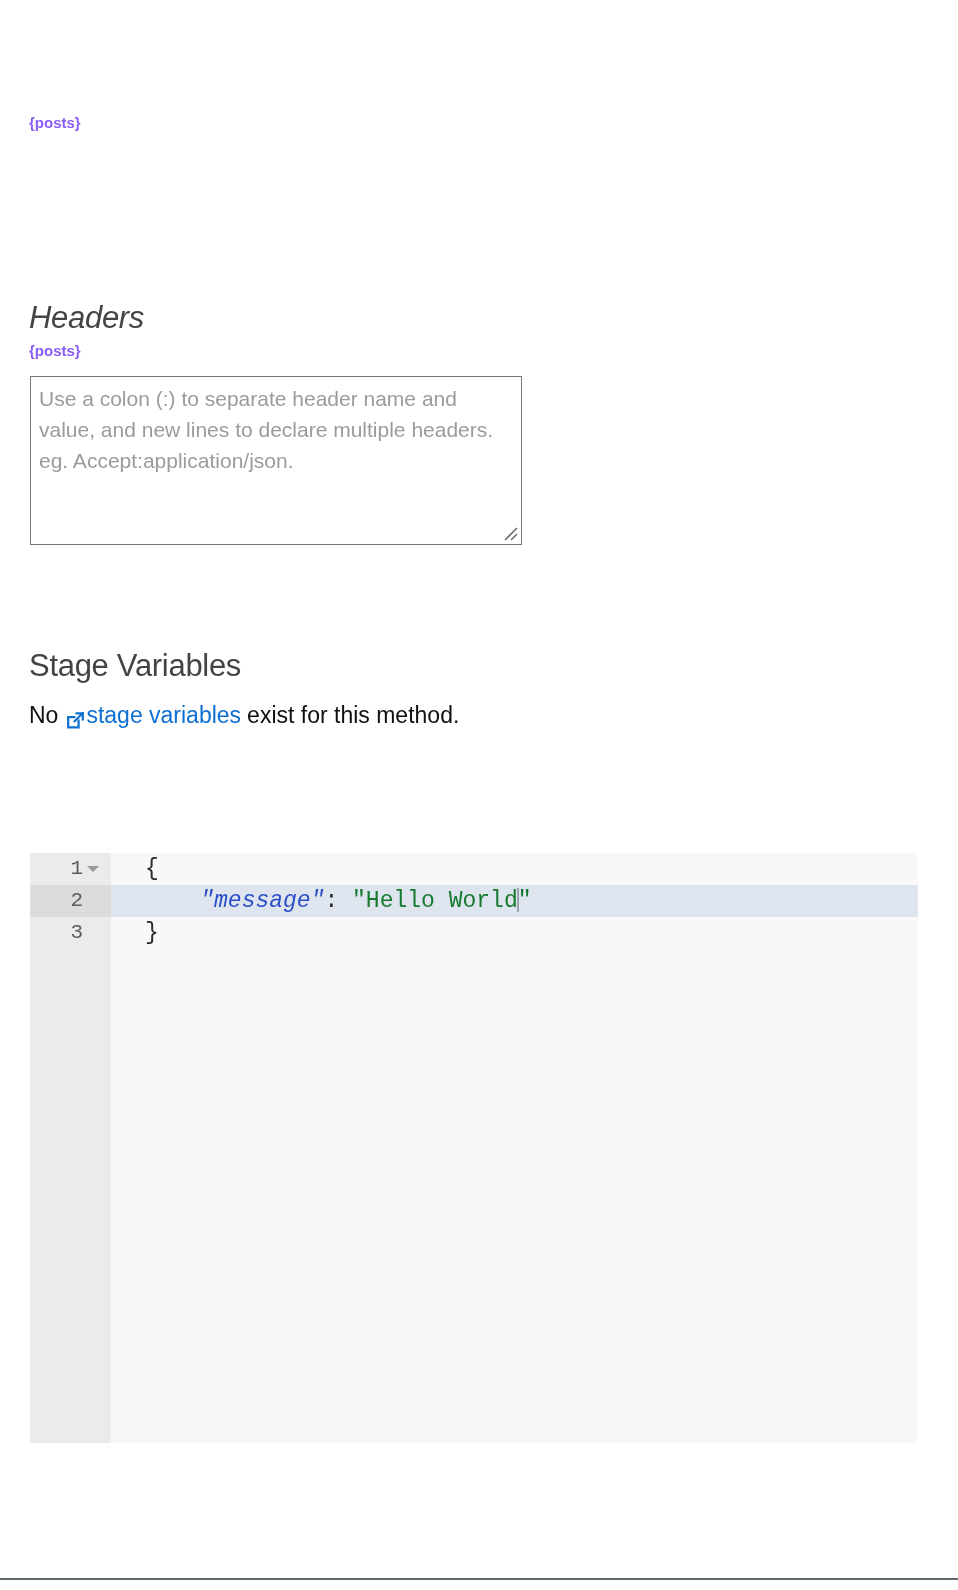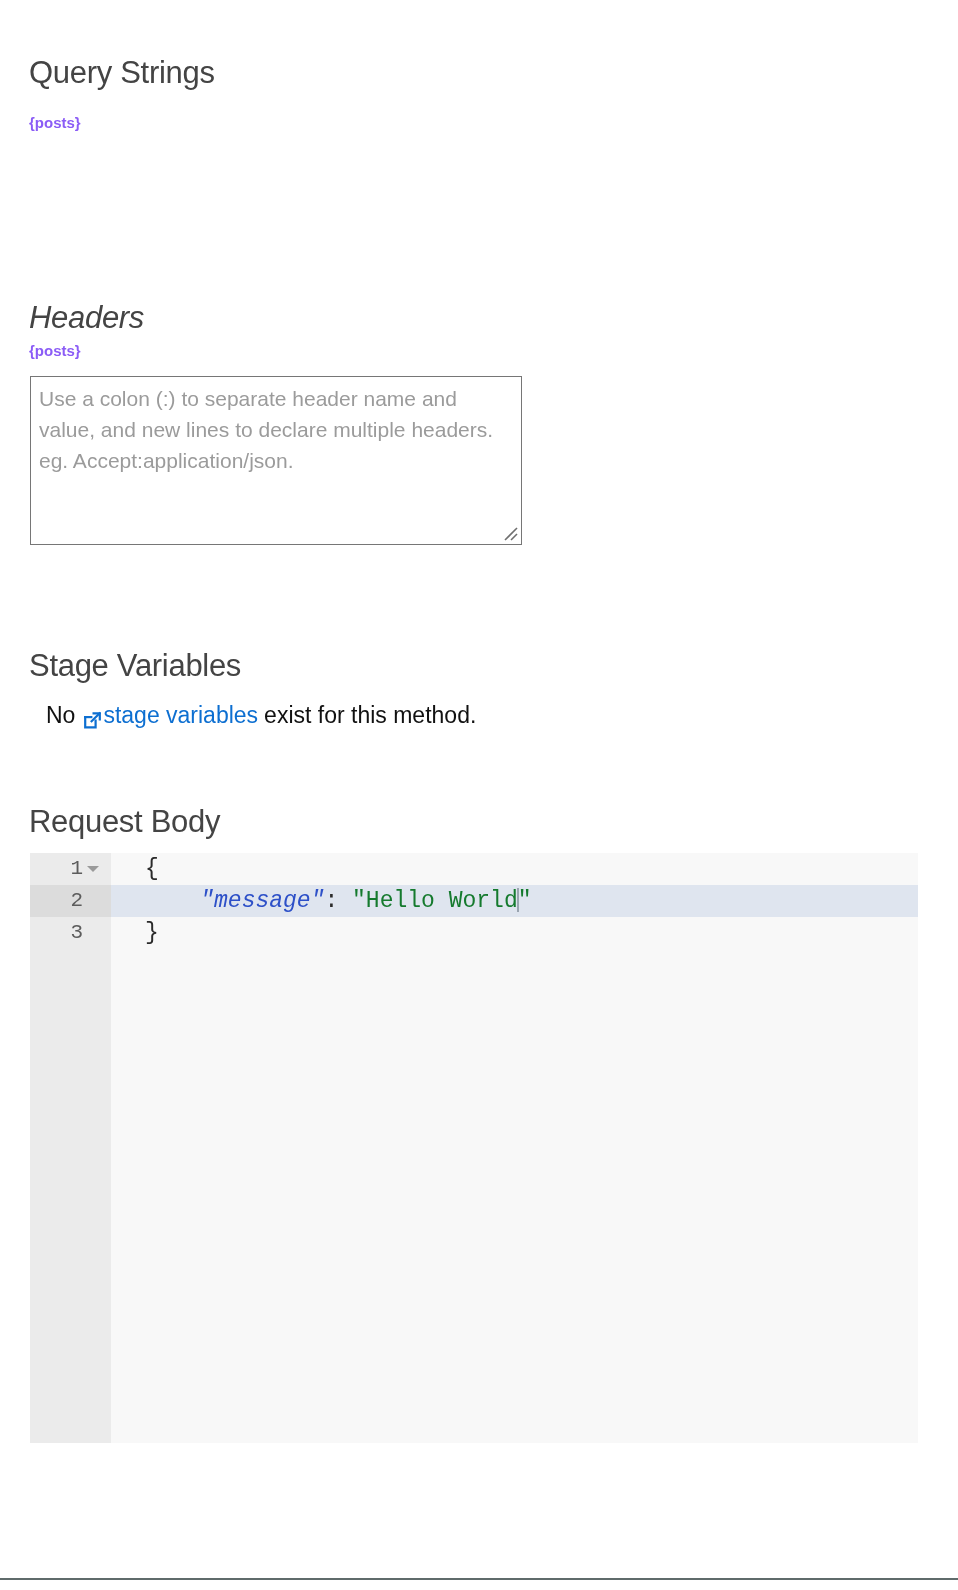--- a/index.html
+++ b/index.html
@@ -98,21 +98,20 @@
     position: absolute;
     left: 29px;
     top: 700px;
     font-family: "Liberation Sans", sans-serif;
     font-size: 23px;
     color: #111111;
     line-height: 30px;
     white-space: nowrap;
     display: flex;
     align-items: center;
-    margin-left: 17px;
   }
   .stage-line .ext-icon {
     display: inline-block;
     width: 19px;
     height: 19px;
     margin: 0 1px 0 8px;
     position: relative;
     top: 1px;
   }
   .stage-link {
@@ -240,21 +239,20 @@
     cursor: pointer;
     padding: 0;
   }
   .bolt { width: 18px; height: 27px; display: block; }
 </style>
 </head>
 <body>
 
 <div class="page">
 
-  <h2 class="section-title" style="top:29px;">Query Strings</h2>
 
   <div class="param-label" style="top:112px;">{posts}</div>
 
 
   <h2 class="section-title" style="top:274px;font-style:italic;">Headers</h2>
 
   <div class="param-label" style="top:340px;">{posts}</div>
 
   <textarea class="hdr-textarea" placeholder="Use a colon (:) to separate header name and value, and new lines to declare multiple headers. eg. Accept:application/json." style=""></textarea>
 
@@ -272,21 +270,20 @@
         <path d="M2.2,6.1 L2.2,16.4 L12.6,16.4 L12.6,9.6" fill="none" stroke="#0d6fd1" stroke-width="2.2" stroke-linecap="square"></path>
         <path d="M2.2,6.1 L8.3,6.1" fill="none" stroke="#0d6fd1" stroke-width="2.2" stroke-linecap="square"></path>
         <path d="M8.6,10.2 L16.6,2.3" fill="none" stroke="#0d6fd1" stroke-width="2.2" stroke-linecap="square"></path>
         <path d="M10.6,2.3 L16.8,2.3 L16.8,8.4" fill="none" stroke="#0d6fd1" stroke-width="2.2" stroke-linecap="square"></path>
       </svg>
     </span>
     <a class="stage-link" href="#">stage variables</a>
     <span class="stage-post">exist for this method.</span>
   </div>
 
-  <h2 class="section-title" style="top:778px;">Request Body</h2>
 
   <div class="editor">
     <div class="gutter"></div>
     <div class="code-rows" id="code-rows">
         <div class="row">
           <div class="ln">1</div>
           <div class="fold"></div>
           <div class="code"><span class="tok-punct">{</span></div>
         </div>
         <div class="row active">

